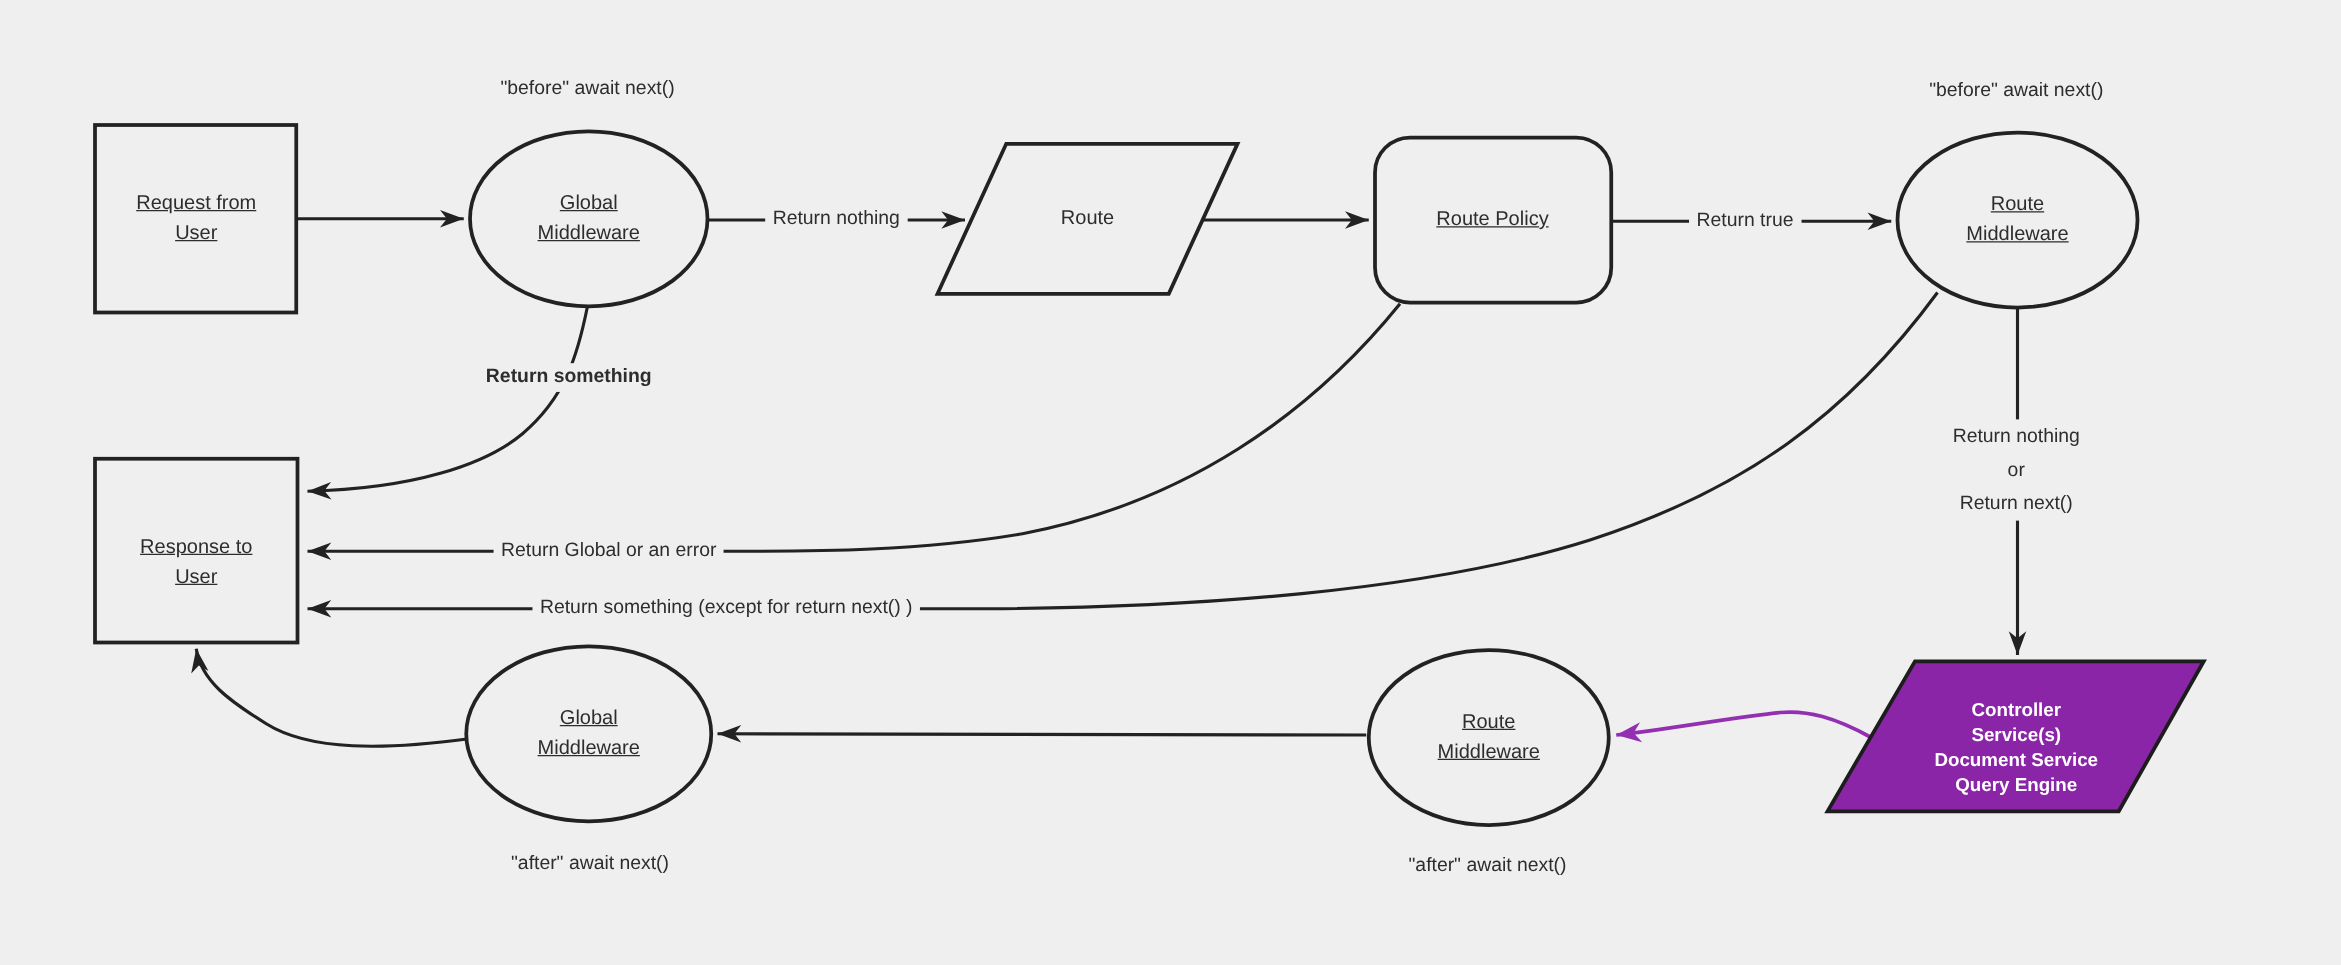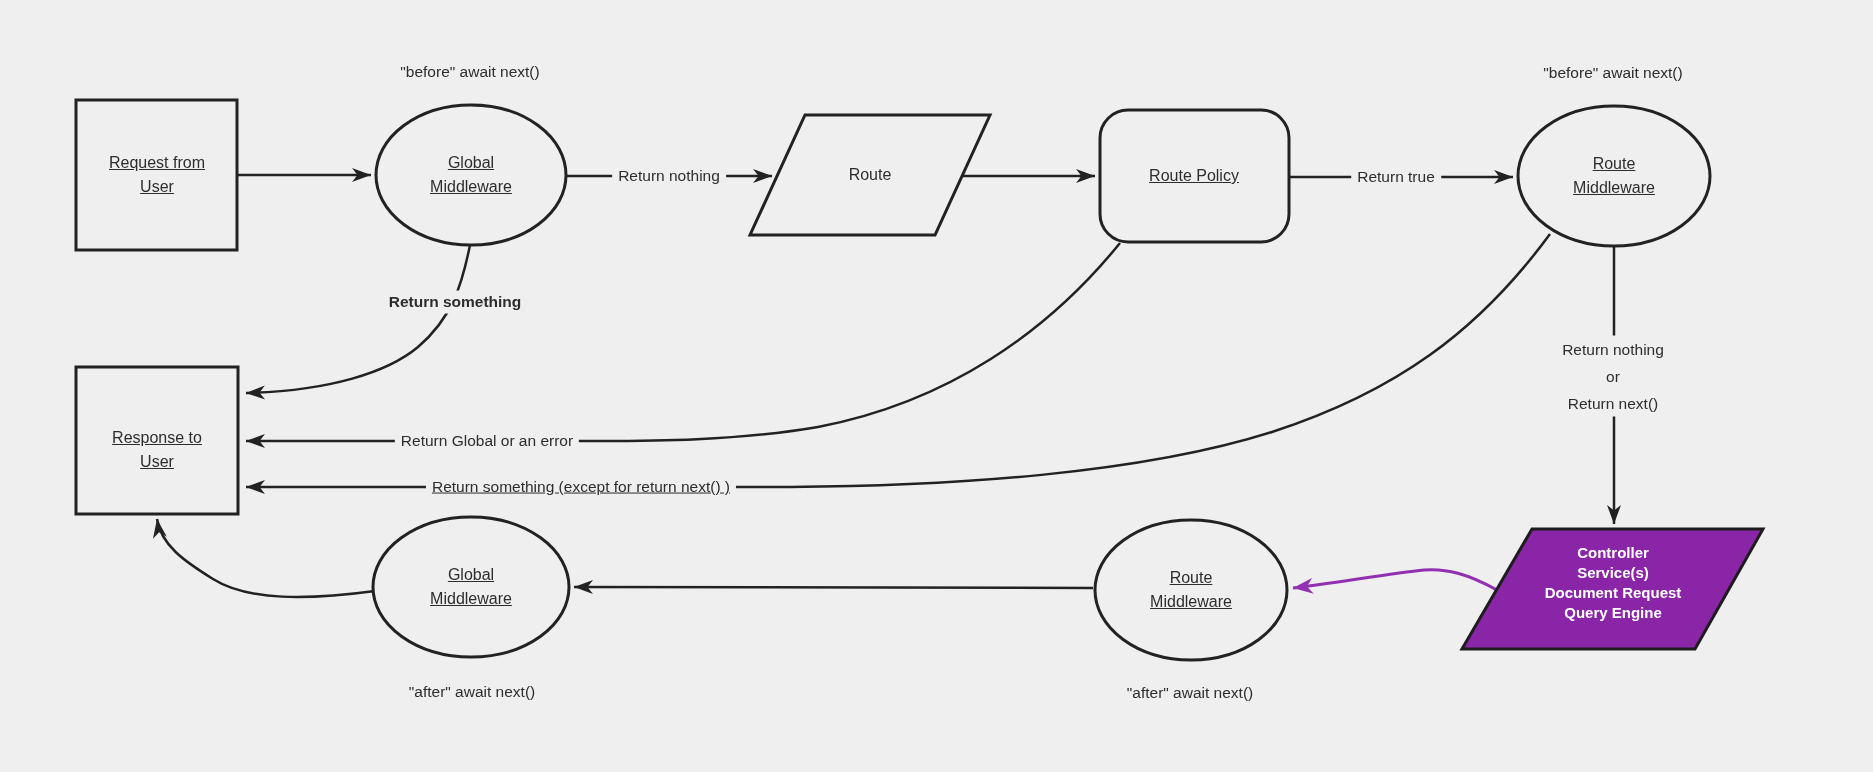--- a/index.html
+++ b/index.html
@@ -72,20 +72,21 @@
   .purple-lbl {
     position: absolute;
     transform: translate(-50%, -50%);
     color: #ffffff;
     font-size: 15px;
     font-weight: 700;
     line-height: 20px;
     text-align: center;
     white-space: nowrap;
     background: transparent;
+    margin-top: 16px;
   }
 </style>
 </head>
 <body>
 
 <div class="stage">
 
   <svg class="diagram" viewBox="0 0 1873 772">
     <defs>
       <marker id="arrow-dark" markerUnits="userSpaceOnUse" markerWidth="22" markerHeight="17" refX="20" refY="8" orient="auto">
@@ -131,37 +132,37 @@
 
   <div class="node-lbl wrap" style="left:157px; top:450px; width:112px;">Response to User</div>
 
   <div class="node-lbl wrap" style="left:471px; top:587px; width:92px;">Global Middleware</div>
 
   <div class="node-lbl wrap" style="left:1191px; top:590px; width:92px;">Route Middleware</div>
 
   <div class="purple-lbl" style="left:1613px; top:583px;">
     <div>Controller</div>
     <div>Service(s)</div>
-    <div>Document Request</div>
+    <div>Document Service</div>
     <div>Query Engine</div>
   </div>
 
   <div class="lbl" style="left:470px; top:72px;">"before" await next()</div>
 
   <div class="lbl" style="left:1613px; top:73px;">"before" await next()</div>
 
   <div class="lbl" style="left:669px; top:176px;">Return nothing</div>
 
   <div class="lbl" style="left:1396px; top:177px;">Return true</div>
 
   <div class="lbl" style="left:455px; top:302px;font-weight:bold;">Return something</div>
 
   <div class="lbl" style="left:487px; top:441px;">Return Global or an error</div>
 
-  <div class="lbl" style="left:581px; top:487px;text-decoration:underline;">Return something (except for return next() )</div>
+  <div class="lbl" style="left:581px; top:487px;">Return something (except for return next() )</div>
 
   <div class="lbl multi-line" style="left:1613px; top:376px; width:150px;">
     <div>Return nothing</div>
     <div>or</div>
     <div>Return next()</div>
   </div>
 
   <div class="lbl" style="left:472px; top:692px;">"after" await next()</div>
 
   <div class="lbl" style="left:1190px; top:693px;">"after" await next()</div>

